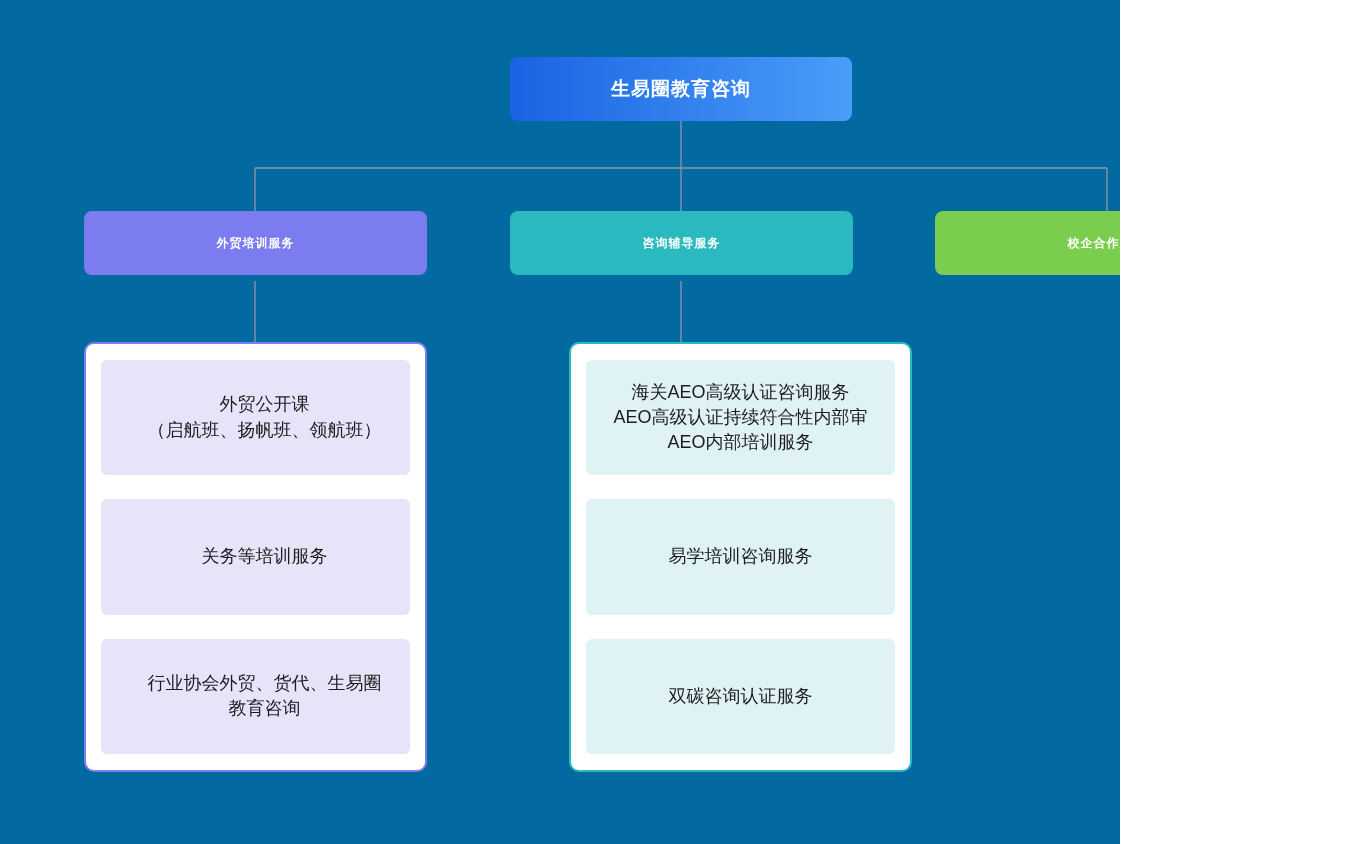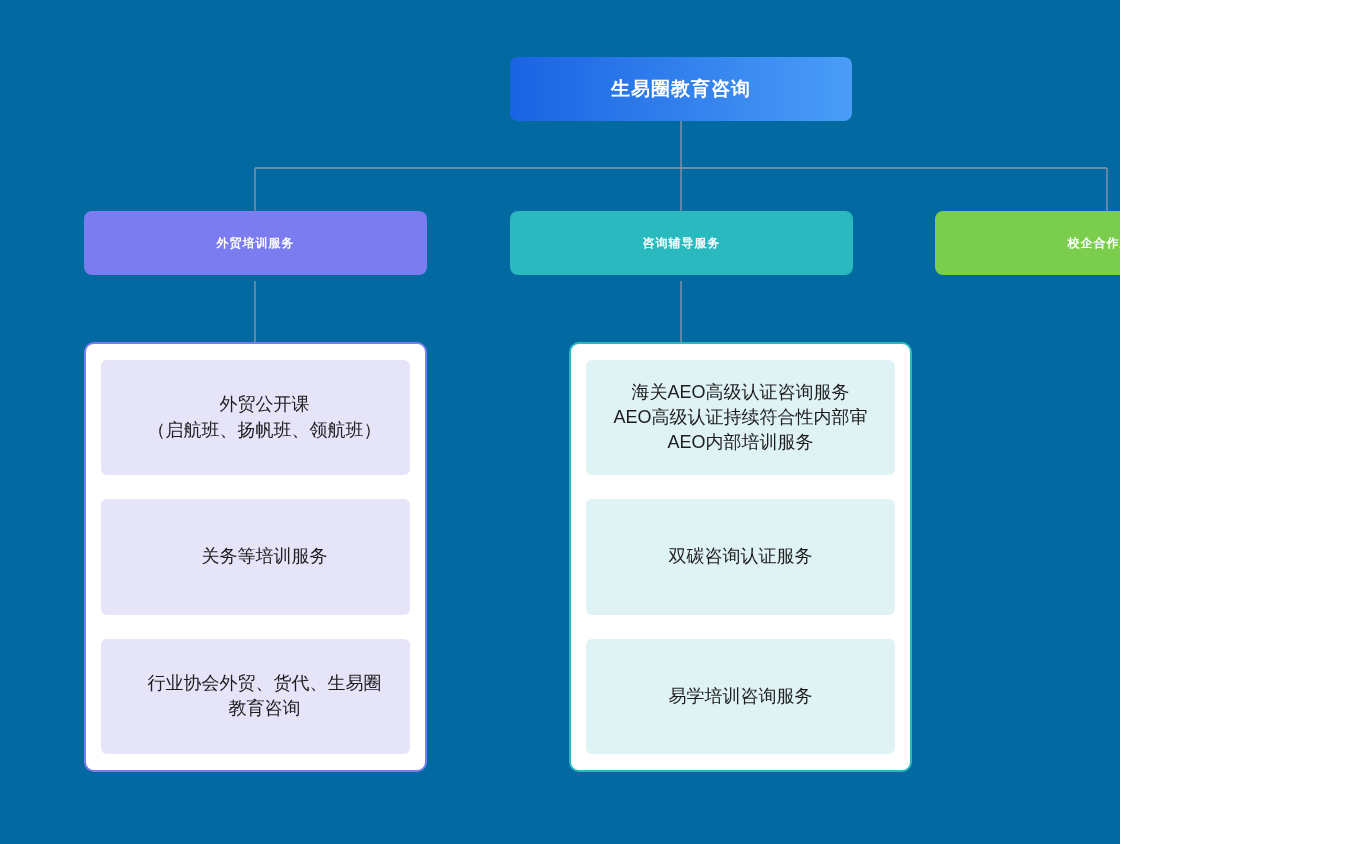--- a/index.html
+++ b/index.html
@@ -114,18 +114,18 @@
     <div class="item">外贸公开课
 （启航班、扬帆班、领航班）</div>
     <div class="item">关务等培训服务</div>
     <div class="item">行业协会外贸、货代、生易圈教育咨询</div>
   </div>
 
   <div class="container c2">
     <div class="item">海关AEO高级认证咨询服务
 AEO高级认证持续符合性内部审
 AEO内部培训服务</div>
+    <div class="item">易学培训咨询服务</div>
     <div class="item">双碳咨询认证服务</div>
-    <div class="item">易学培训咨询服务</div>
   </div>
 
 
 </div>
 
 </body></html>

